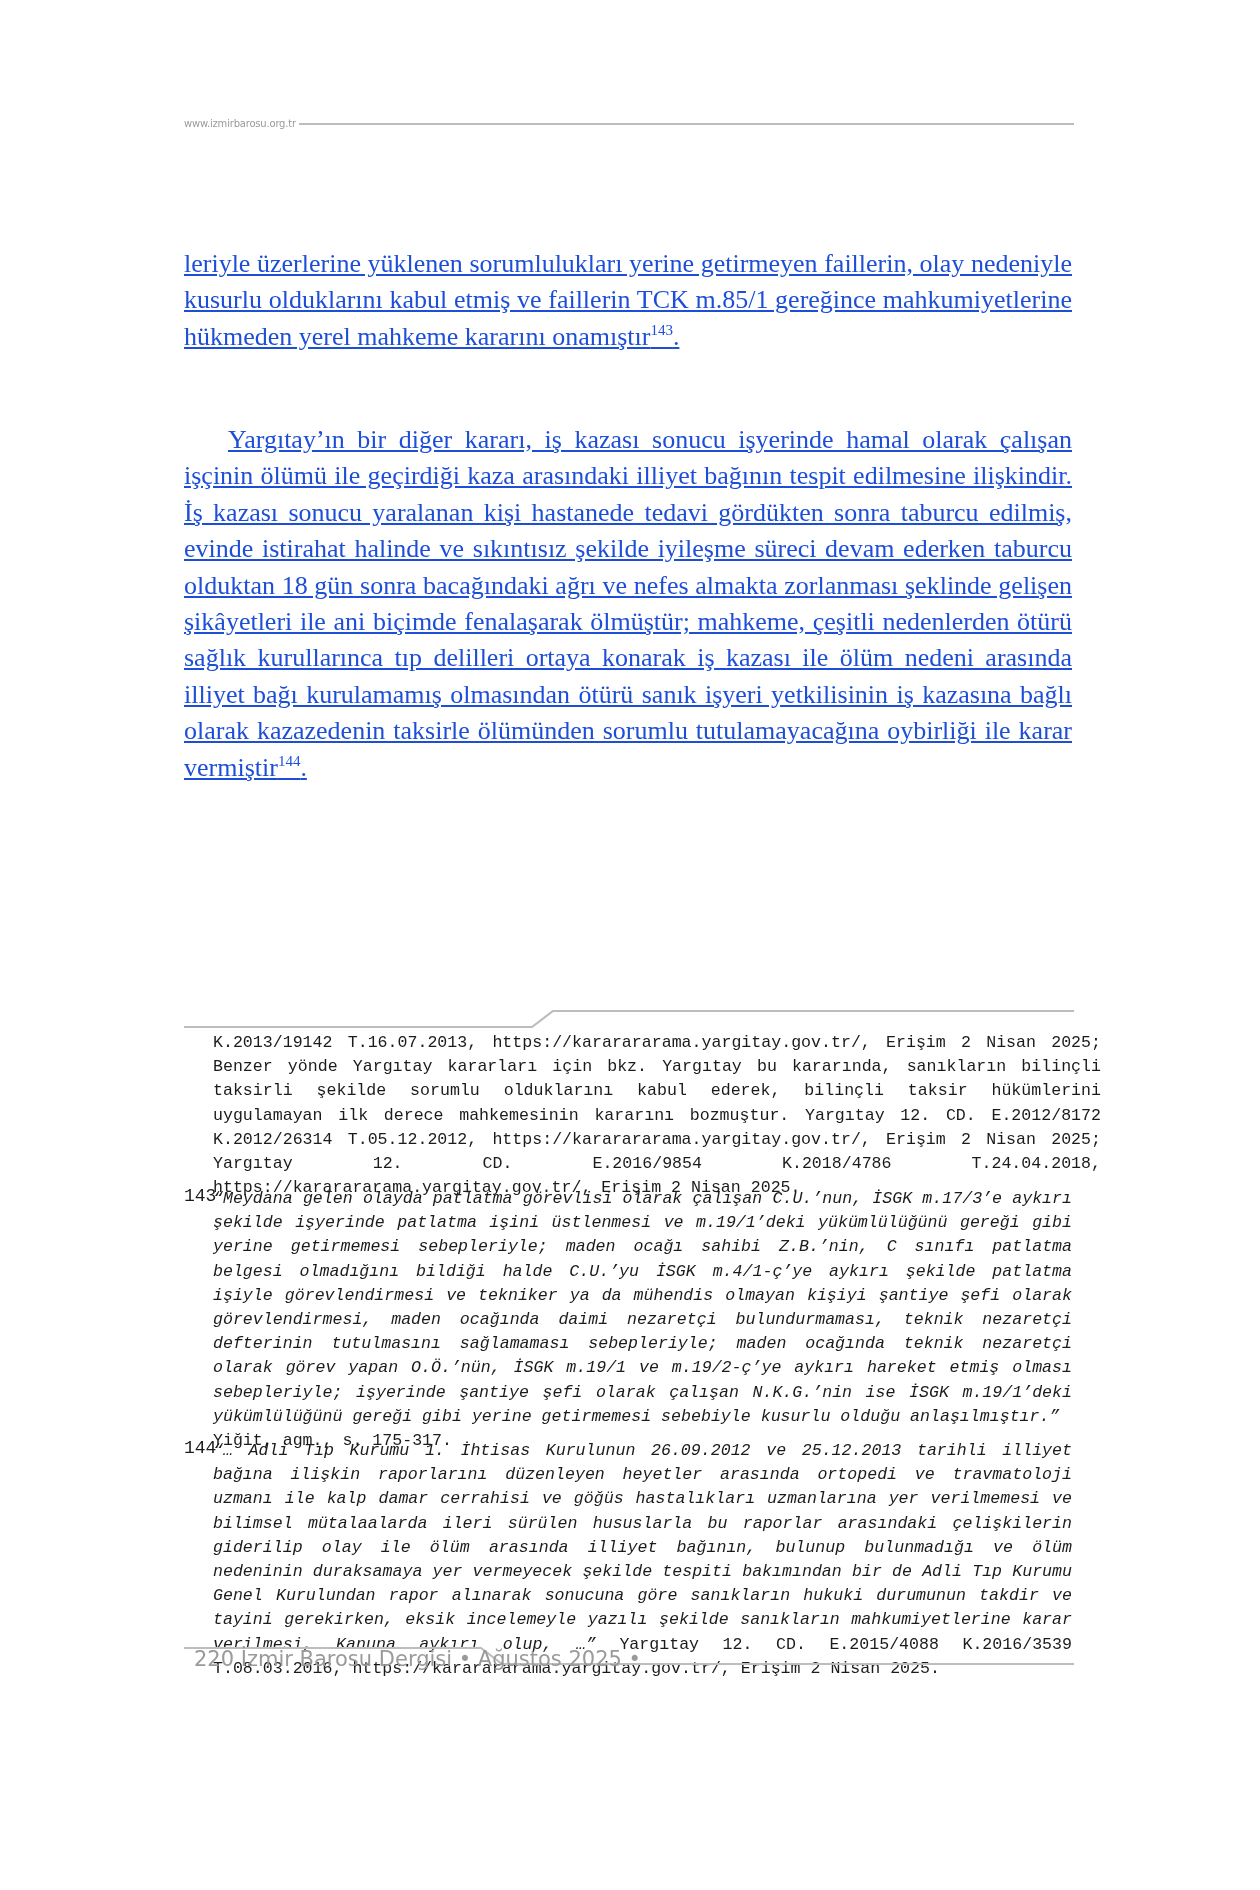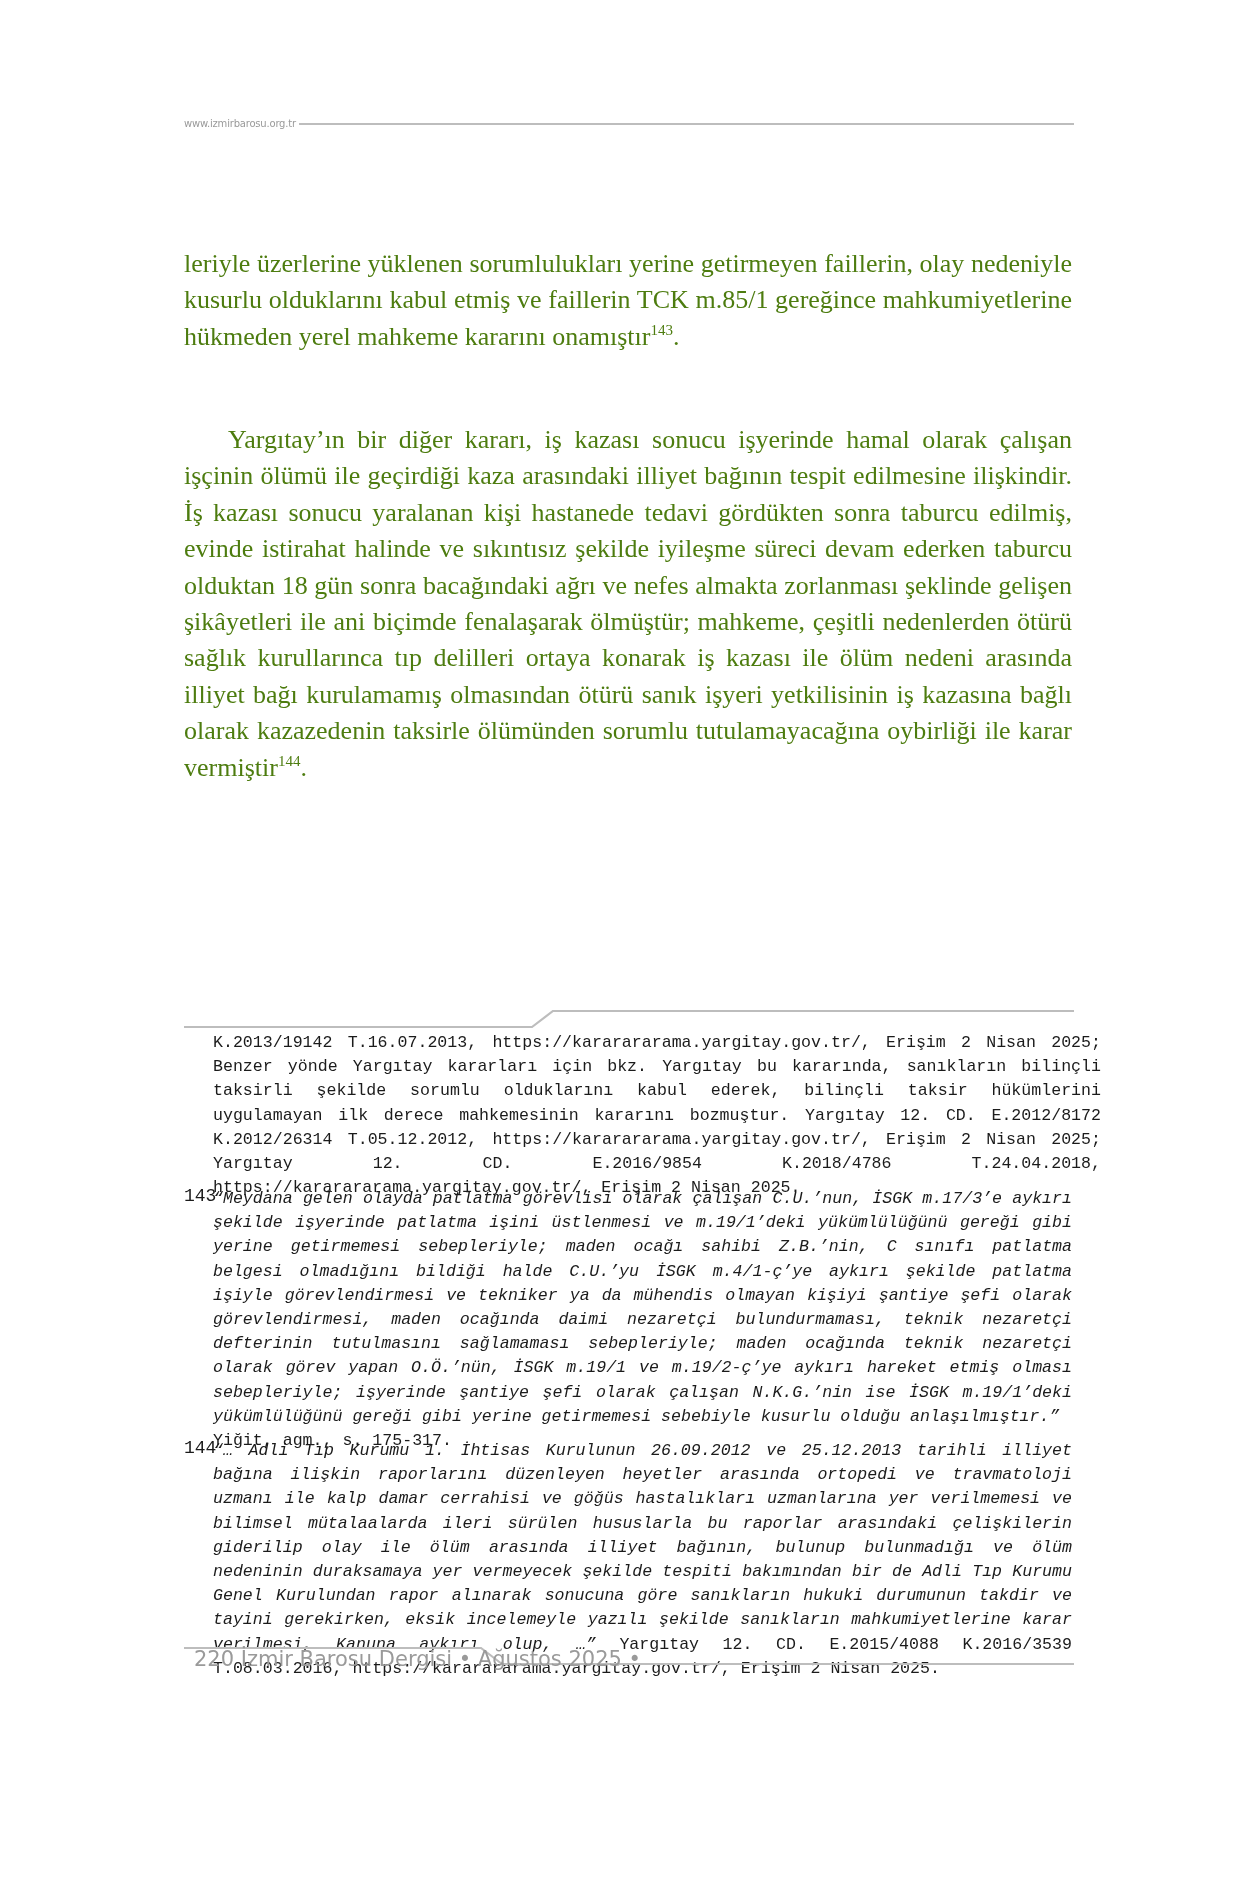--- a/index.html
+++ b/index.html
@@ -3,21 +3,21 @@
 <meta charset="utf-8">
 <style>
   html, body { margin: 0; padding: 0; background: #ffffff; }
   body { width: 1260px; height: 1890px; position: relative; overflow: hidden; }
   .page { position: absolute; left: 0; top: 0; width: 1260px; height: 1890px; background: #fff; }
 
   .header { position: absolute; left: 184px; top: 113px; width: 890px; height: 20px; display: flex; align-items: center; }
   .header-url { font-family: "DejaVu Sans", sans-serif; font-size: 10px; color: #9a9a9a; letter-spacing: -0.2px; white-space: nowrap; }
   .header-rule { flex: 1; height: 2px; background: #bdbdbd; margin-left: 3px; margin-top: 2px; }
 
-  .body-text { position: absolute; left: 184px; width: 888px; font-family: "Liberation Serif", serif; font-size: 26px; line-height: 36.4px; color: #4d7c0f; text-align: justify; }
+  .body-text { position: absolute; left: 184px; width: 888px; font-family: "Liberation Serif", serif; font-size: 26px; line-height: 36.4px; color: #1d4ed8; text-align: justify; text-decoration: underline; }
   .body-text p { margin: 0; }
   .p1 { top: 246px; }
   .p2 { top: 422px; }
   .p3 { top: 940px; }
   .indent { text-indent: 44px; }
   sup.fn { font-size: 15px; line-height: 0; vertical-align: 10px; }
 
   .fn-rule { position: absolute; left: 184px; top: 1010px; width: 890px; height: 30px; }
 
   .footnotes { position: absolute; left: 184px; width: 888px; font-family: Liberation Mono, monospace; font-size: 16.6px; line-height: 24.2px; color: #1b1b1b; text-align: justify; }

